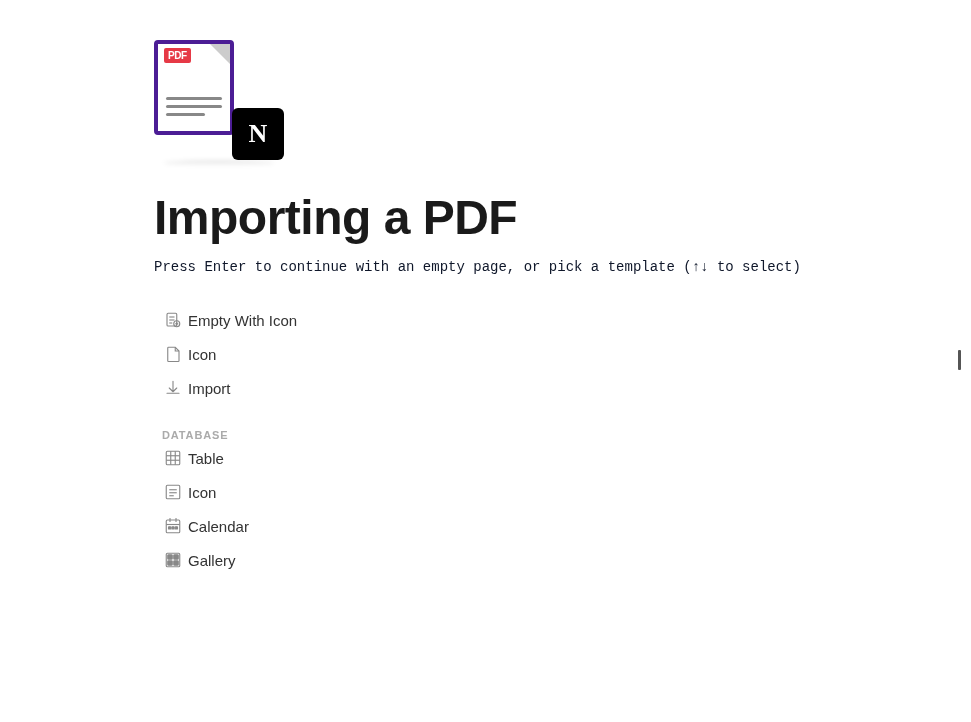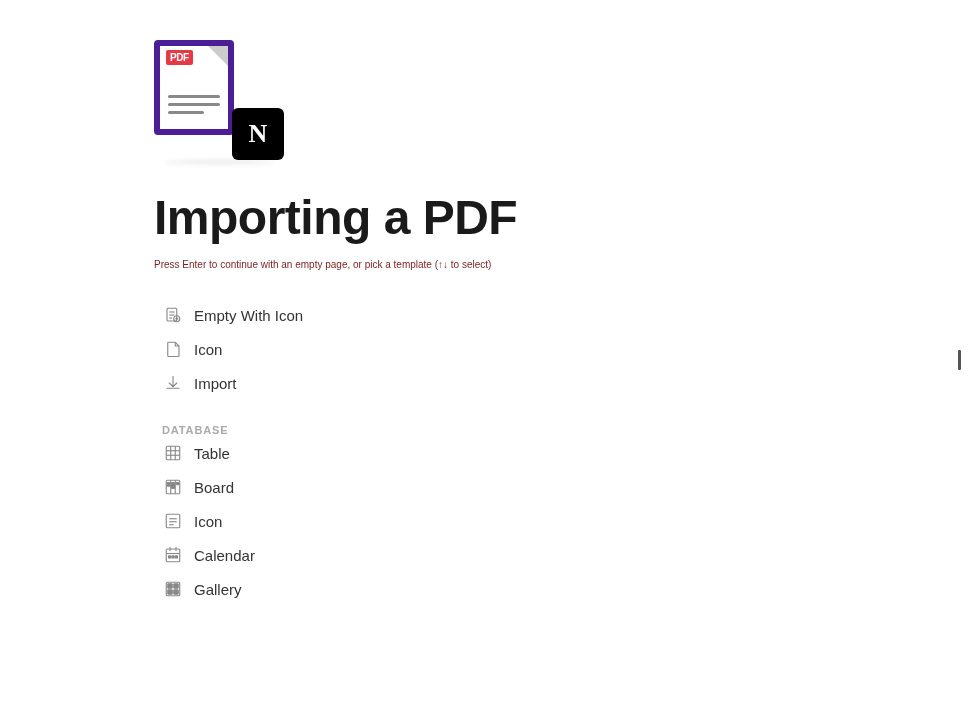--- a/index.html
+++ b/index.html
@@ -27,21 +27,21 @@
       height: 120px;
     }
 
     .pdf-doc {
       position: absolute;
       left: 0;
       top: 0;
       width: 80px;
       height: 95px;
       background: #ffffff;
-      border: 6px solid #4c1d95;
+      border: 4px solid #4c1d95;
       border-radius: 4px;
     }
 
     .pdf-doc::before {
       content: '';
       position: absolute;
       top: 0;
       right: 0;
       width: 20px;
       height: 20px;
@@ -112,36 +112,37 @@
 
     h1 {
       font-size: 48px;
       font-weight: 700;
       color: #1a1a1a;
       margin-bottom: 14px;
       letter-spacing: -0.5px;
     }
 
     .subtitle {
-      font-size: 10px;
-      color: #7f1d1d;
+      font-size: 14px;
+      color: #0f172a;
       margin-bottom: 28px;
+      font-family: Liberation Mono, monospace;
     }
 
     .menu-list {
       list-style: none;
     }
 
     .menu-item {
       display: flex;
       align-items: center;
       padding: 6px 8px;
       border-radius: 4px;
       cursor: pointer;
-      gap: 10px;
+      gap: 4px;
       min-width: 200px;
     }
 
     .menu-item-label {
       font-size: 15px;
       color: #333333;
     }
 
     .menu-icon {
       width: 22px;
@@ -279,33 +280,20 @@
           <rect x="3" y="3" width="18" height="18" rx="1.5" stroke="#888" stroke-width="1.5" fill="none"></rect>
           <line x1="3" y1="9" x2="21" y2="9" stroke="#888" stroke-width="1.5"></line>
           <line x1="3" y1="15" x2="21" y2="15" stroke="#888" stroke-width="1.5"></line>
           <line x1="9" y1="3" x2="9" y2="21" stroke="#888" stroke-width="1.5"></line>
           <line x1="15" y1="3" x2="15" y2="21" stroke="#888" stroke-width="1.5"></line>
         </svg>
       </div>
       <span class="menu-item-label">Table</span>
     </li>
 
-    <li class="menu-item">
-      <div class="menu-icon icon-board">
-        <svg viewBox="0 0 24 24" xmlns="http://www.w3.org/2000/svg">
-          <rect x="3" y="3" width="18" height="18" rx="1.5" stroke="#888" stroke-width="1.5" fill="none"></rect>
-          <line x1="9" y1="3" x2="9" y2="21" stroke="#888" stroke-width="1.5"></line>
-          <line x1="15" y1="3" x2="15" y2="21" stroke="#888" stroke-width="1.5"></line>
-          <rect x="4" y="6" width="4" height="5" rx="1" fill="#888"></rect>
-          <rect x="10" y="6" width="4" height="8" rx="1" fill="#888"></rect>
-          <rect x="16" y="6" width="4" height="3" rx="1" fill="#888"></rect>
-        </svg>
-      </div>
-      <span class="menu-item-label">Board</span>
-    </li>
 
     <li class="menu-item">
       <div class="menu-icon icon-list">
         <svg viewBox="0 0 24 24" xmlns="http://www.w3.org/2000/svg">
           <rect x="3" y="3" width="18" height="18" rx="1.5" stroke="#888" stroke-width="1.5" fill="none"></rect>
           <line x1="7" y1="9" x2="17" y2="9" stroke="#888" stroke-width="1.5"></line>
           <line x1="7" y1="13" x2="17" y2="13" stroke="#888" stroke-width="1.5"></line>
           <line x1="7" y1="17" x2="13" y2="17" stroke="#888" stroke-width="1.5"></line>
         </svg>
       </div>

